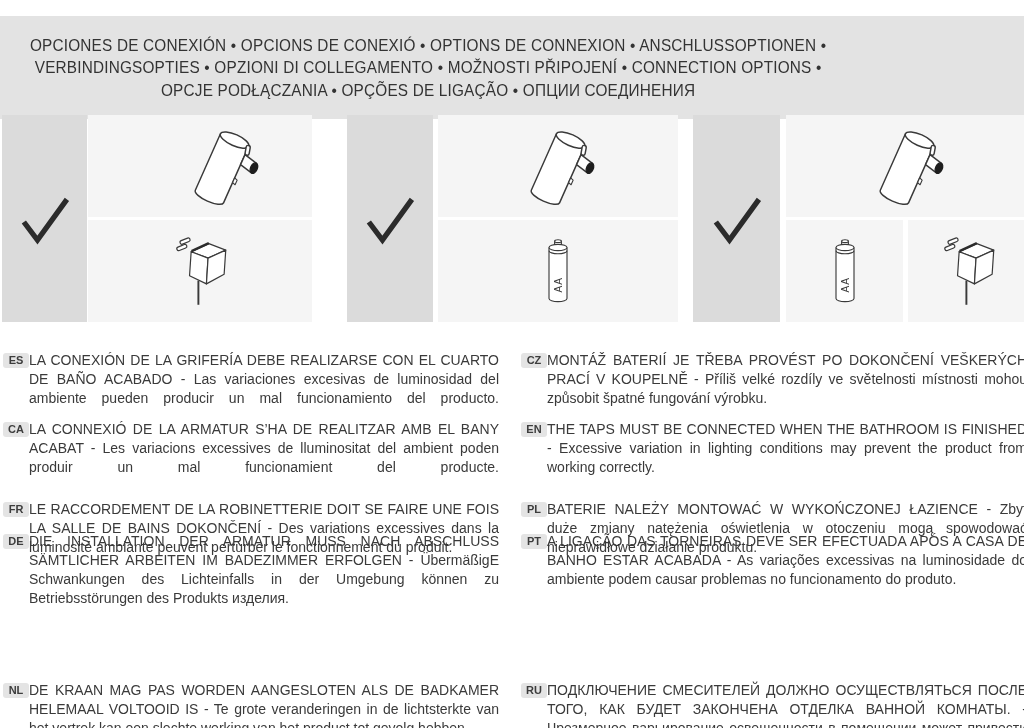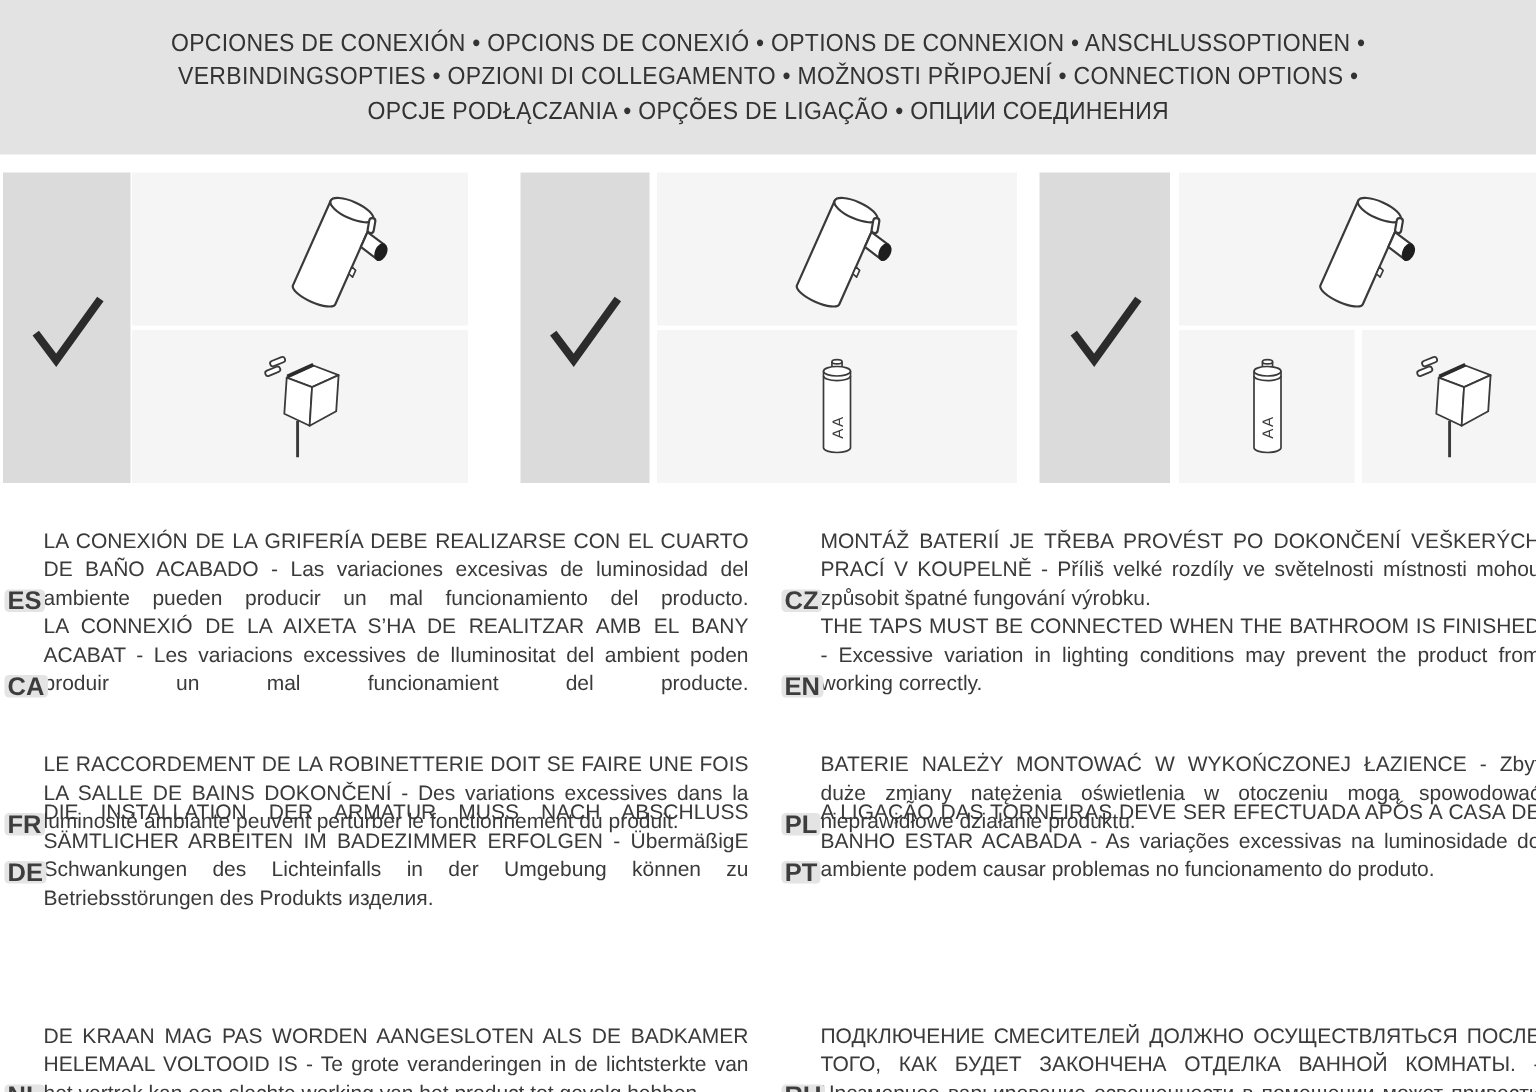--- a/index.html
+++ b/index.html
@@ -3,23 +3,23 @@
 <meta charset="utf-8">
 <style>
   html,body{margin:0;padding:0;}
   body{
     width:1024px;height:728px;overflow:hidden;position:relative;
     background:#ffffff;font-family:"Liberation Sans",sans-serif;
     -webkit-font-smoothing:antialiased;
   }
   
   .band{
-    position:absolute;left:0;top:0;width:1024px;height:103px;
+    position:absolute;left:0;top:16px;width:1024px;height:103px;
     background:var(--header-bg,#e3e3e3);
-    display:flex;align-items:center;justify-content:center;
+    display:flex;align-items:center;justify-content:flex-start;
   }
   .band-inner{transform:scaleX(0.93);transform-origin:center;text-align:center;}
   .band-line{
     font-size:16.5px;line-height:22.5px;color:#333;font-weight:400;
     letter-spacing:.2px;white-space:nowrap;
   }
   
   .checkcell{
     position:absolute;top:115px;height:207px;
     background:var(--check-bg,#dbdbdb);
@@ -41,29 +41,29 @@
   #p3a{left:786px;top:115px;width:242px;height:102px}
   #p3b{left:786px;top:220px;width:117px;height:102px}
   #p3c{left:908px;top:220px;width:120px;height:102px}
   
   .note{position:absolute;}
   .note-left{left:3px;width:496px;}
   .note-right{left:521px;width:506px;}
   .code{
     position:absolute;left:0;top:2px;min-width:22px;height:15px;line-height:15px;
     padding:0 2px;border-radius:3px;background:var(--badge-bg,#e4e4e4);
-    color:#3d3d3d;font-size:17px;font-weight:bold;text-align:center;margin-top:40px;
+    color:#3d3d3d;font-size:11px;font-weight:bold;text-align:center;
   }
   .ntext{
     margin:0 0 0 26px;font-size:14px;line-height:19px;
     color:var(--text,#3a3a3a);text-align:justify;
   }
   .note.jlast .ntext{text-align-last:justify;}
   #note-es,#note-cz{top:351px}
-  #note-ca,#note-en{top:408px}
+  #note-ca,#note-en{top:420px}
   #note-fr,#note-pl{top:500px}
   #note-de,#note-pt{top:532px}
   #note-nl,#note-ru{top:681px}
 </style>
 </head>
 <body>
 
 <header class="band">
   <div class="band-inner">
     <div class="band-line">OPCIONES DE CONEXIÓN • OPCIONS DE CONEXIÓ • OPTIONS DE CONNEXION • ANSCHLUSSOPTIONEN •</div>
@@ -183,21 +183,21 @@
 </div>
 
 <section>
 
   <div class="note note-left jlast" id="note-es">
     <span class="code">ES</span>
     <p class="ntext">LA CONEXIÓN DE LA GRIFERÍA DEBE REALIZARSE CON EL CUARTO DE BAÑO ACABADO - Las variaciones excesivas de luminosidad del ambiente pueden producir un mal funcionamiento del producto.</p>
   </div>
   <div class="note note-left jlast" id="note-ca">
     <span class="code">CA</span>
-    <p class="ntext">LA CONNEXIÓ DE LA AIXETA S’HA DE REALITZAR AMB EL BANY ACABAT - Les variacions excessives de lluminositat del ambient poden produir un mal funcionamient del producte.</p>
+    <p class="ntext">LA CONNEXIÓ DE LA ARMATUR S’HA DE REALITZAR AMB EL BANY ACABAT - Les variacions excessives de lluminositat del ambient poden produir un mal funcionamient del producte.</p>
   </div>
   <div class="note note-left" id="note-fr">
     <span class="code">FR</span>
     <p class="ntext">LE RACCORDEMENT DE LA ROBINETTERIE DOIT SE FAIRE UNE FOIS LA SALLE DE BAINS DOKONČENÍ - Des variations excessives dans la luminosité ambiante peuvent perturber le fonctionnement du produit.</p>
   </div>
   <div class="note note-left" id="note-de">
     <span class="code">DE</span>
     <p class="ntext">DIE INSTALLATION DER ARMATUR MUSS NACH ABSCHLUSS SÄMTLICHER ARBEITEN IM BADEZIMMER ERFOLGEN - ÜbermäßigE Schwankungen des Lichteinfalls in der Umgebung können zu Betriebsstörungen des Produkts изделия.</p>
   </div>
   <div class="note note-left" id="note-nl">

